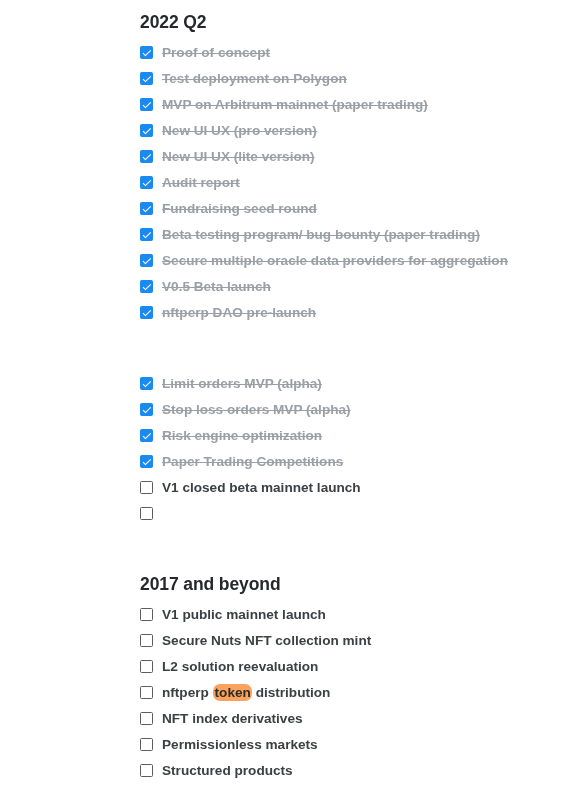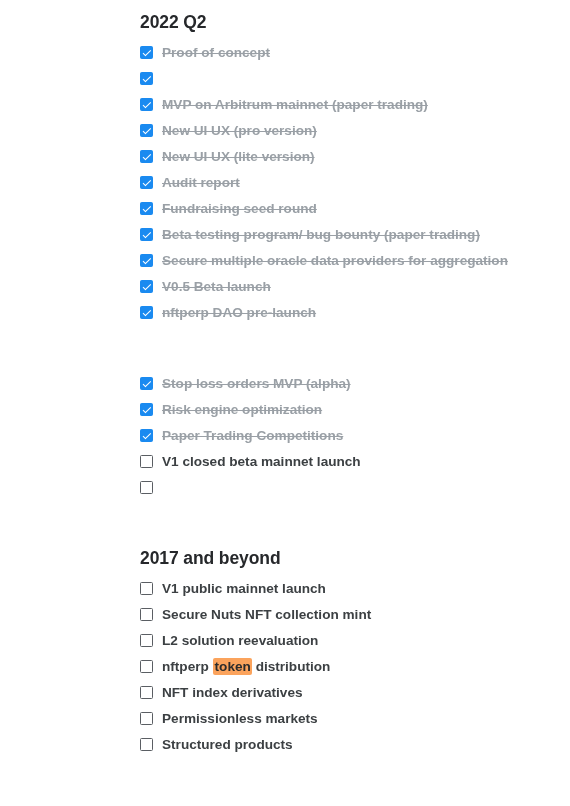--- a/index.html
+++ b/index.html
@@ -91,36 +91,37 @@
   }
 
   .task.todo .task-label {
     color: #3c4043;
   }
 
   .hl {
     background: #fba35c;
     color: #2b2b2b;
     padding: 1px 1px 1px 2px;
-    border-radius: 2px;
+    border-radius: 7px;
   }
 </style>
 </head>
 <body>
 
 <div id="roadmap">
     <div class="section">
       <div class="section-title">2022 Q2</div>
       <ul class="task-list">
         <li class="task done">
           <span class="checkbox checked"></span>
           <span class="task-label">Proof of concept</span>
         </li>
         <li class="task done">
           <span class="checkbox checked"></span>
+          <span class="task-label">Test deployment on Polygon</span>
         </li>
         <li class="task done">
           <span class="checkbox checked"></span>
           <span class="task-label">MVP on Arbitrum mainnet (paper trading)</span>
         </li>
         <li class="task done">
           <span class="checkbox checked"></span>
           <span class="task-label">New UI UX (pro version)</span>
         </li>
         <li class="task done">
@@ -148,20 +149,24 @@
           <span class="task-label">V0.5 Beta launch</span>
         </li>
         <li class="task done">
           <span class="checkbox checked"></span>
           <span class="task-label">nftperp DAO pre-launch</span>
         </li>
       </ul>
     </div>
     <div class="section">
       <ul class="task-list">
+        <li class="task done">
+          <span class="checkbox checked"></span>
+          <span class="task-label">Limit orders MVP (alpha)</span>
+        </li>
         <li class="task done">
           <span class="checkbox checked"></span>
           <span class="task-label">Stop loss orders MVP (alpha)</span>
         </li>
         <li class="task done">
           <span class="checkbox checked"></span>
           <span class="task-label">Risk engine optimization</span>
         </li>
         <li class="task done">
           <span class="checkbox checked"></span>

